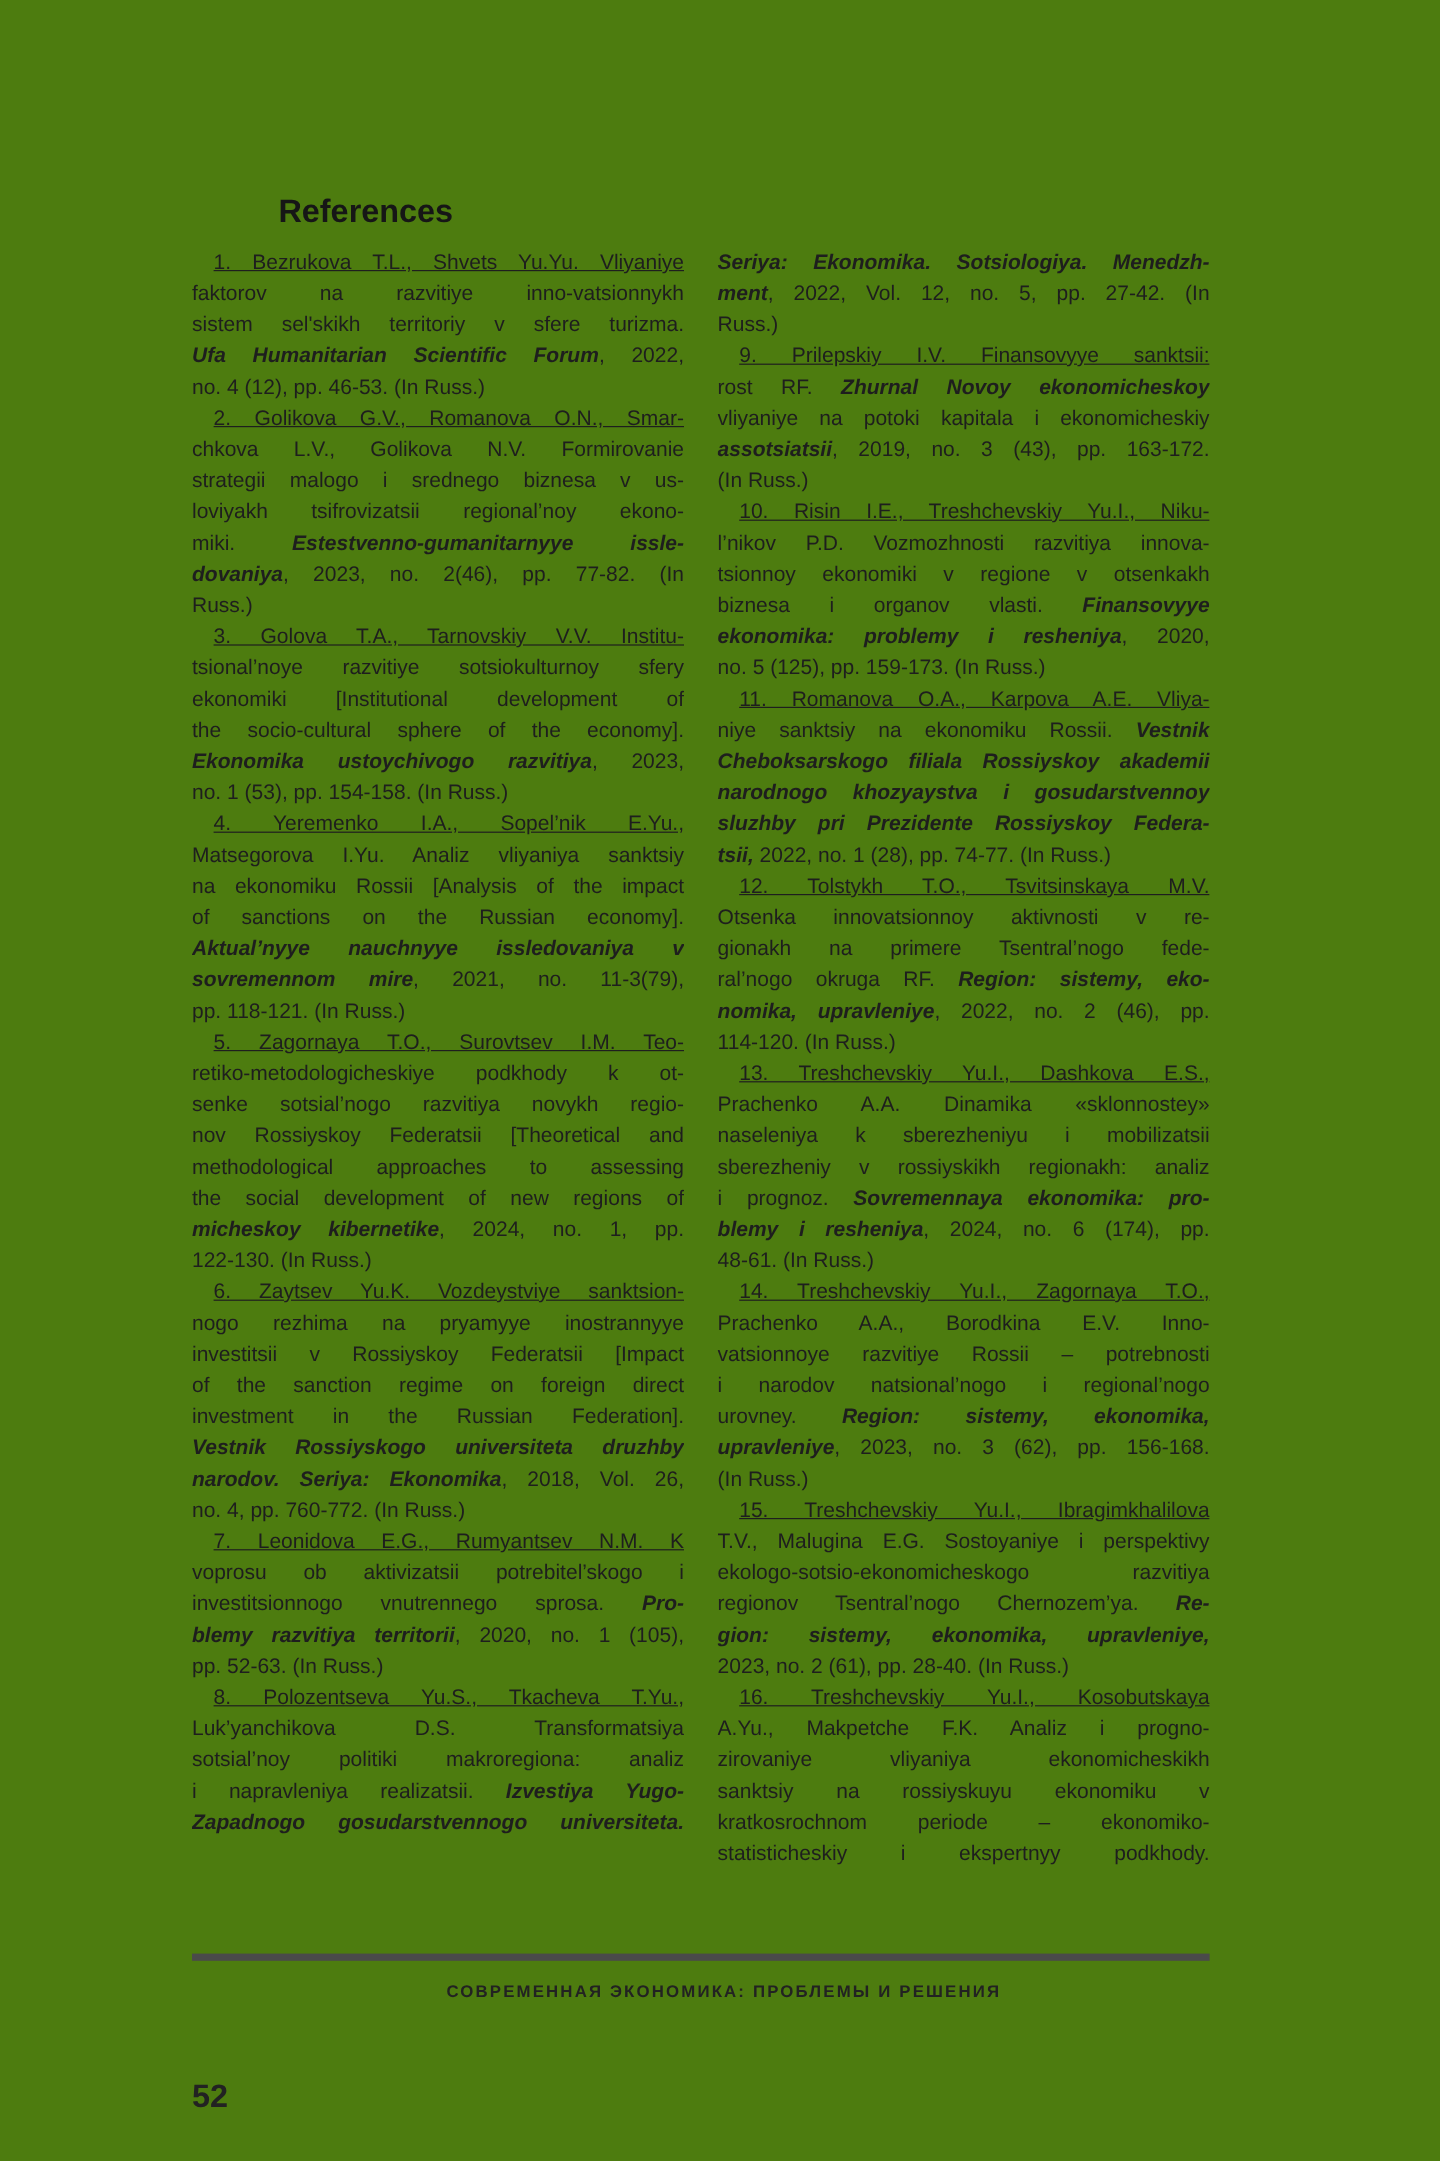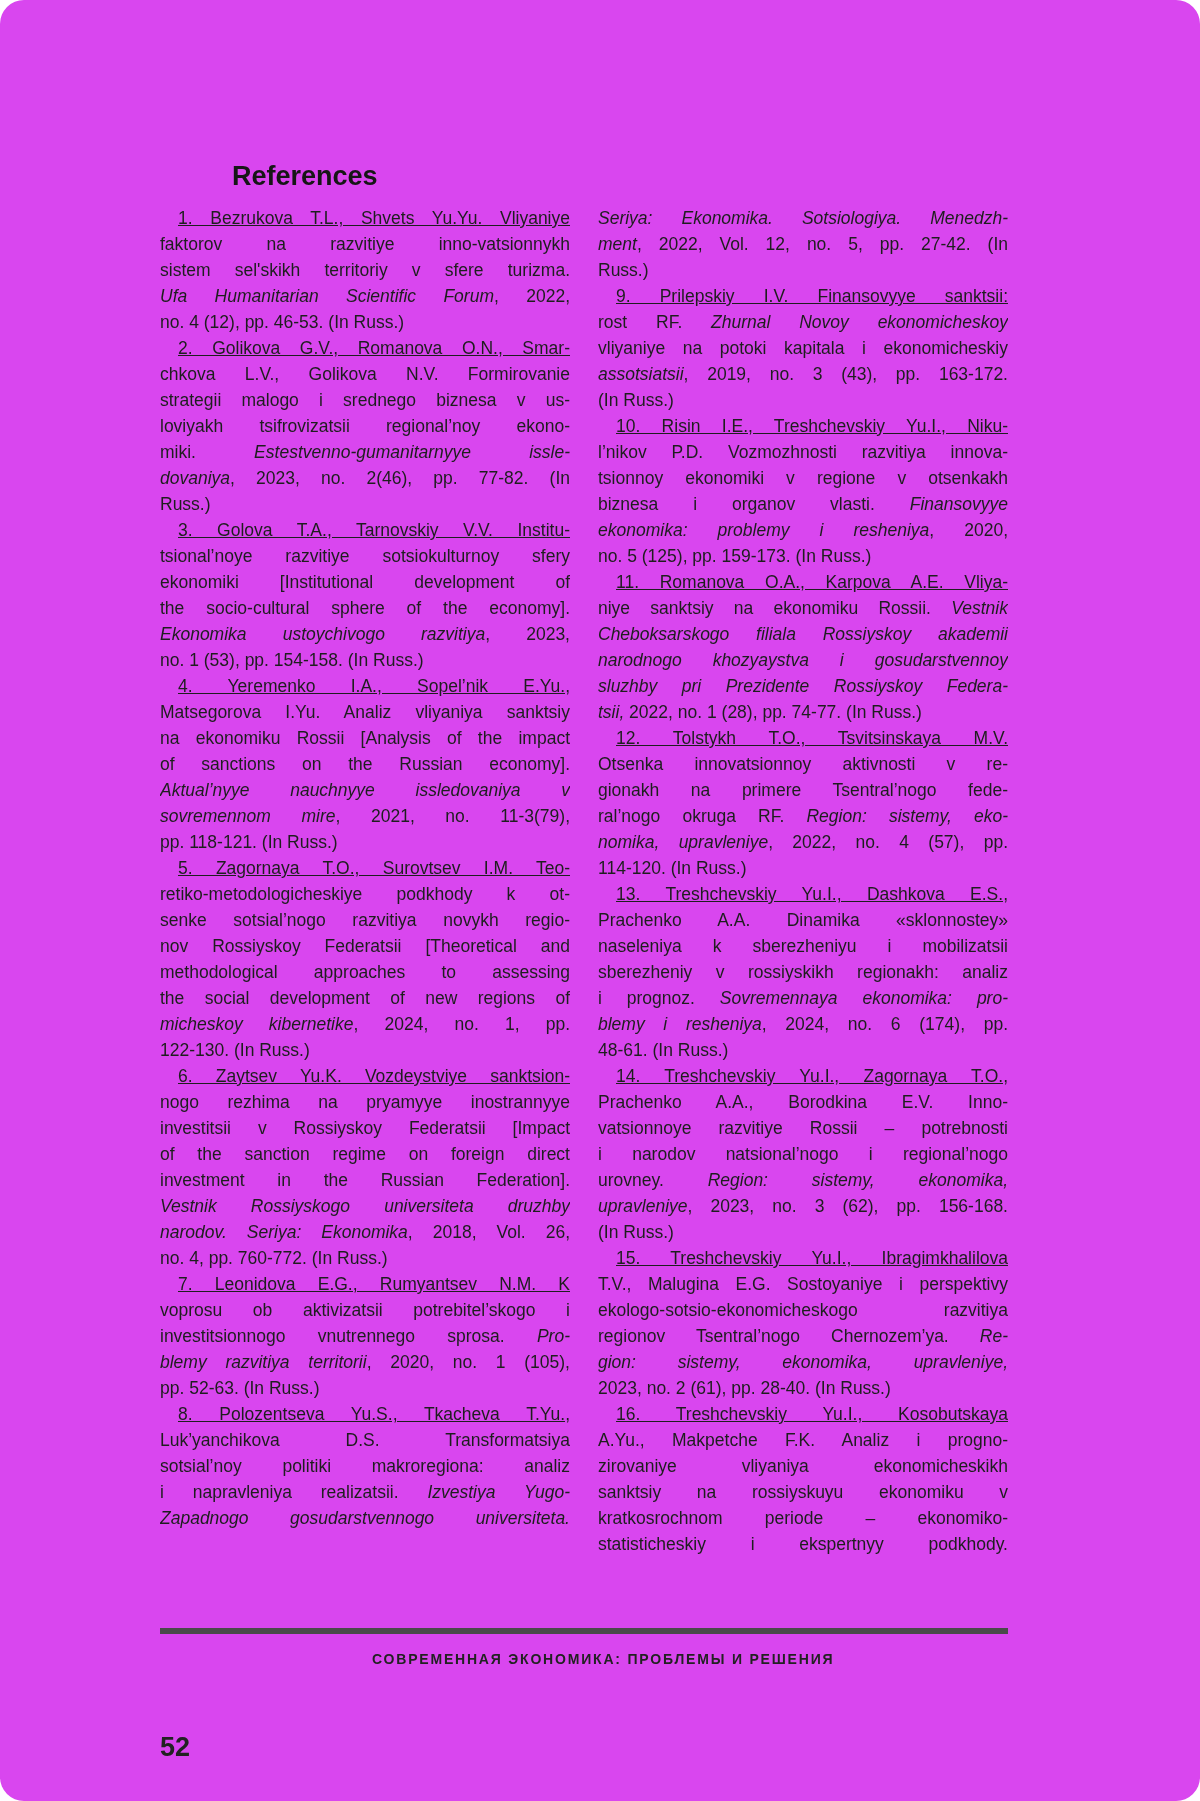--- a/index.html
+++ b/index.html
@@ -1,26 +1,26 @@
 <!DOCTYPE html>
 <html><head>
 <meta charset="utf-8">
 <style>
   html,body{margin:0;padding:0;background:#ffffff;}
   body{width:1200px;height:1801px;position:relative;font-family:"Liberation Sans",sans-serif;color:#1e1e1e;}
-  .page{position:absolute;left:0;top:0;width:1200px;height:1801px;background:#d946ef;border-radius:24px;}
+  .page{position:absolute;left:0;top:0;width:1200px;height:1801px;background:#4d7c0f;}
   .heading{position:absolute;left:232px;top:161px;font-size:27px;font-weight:700;line-height:30px;color:#161616;}
   .cols{position:absolute;left:160px;top:205px;width:848px;display:flex;}
   .col{width:410px;}
   .col.right{margin-left:28px;}
   .ref{margin:0;padding:0;}
   .line{font-size:17.5px;line-height:26px;height:26px;overflow:hidden;text-align:justify;text-align-last:left;white-space:normal;}
   .line.just{text-align-last:justify;}
   .line.first{text-indent:18px;text-decoration:underline;}
-  .it{font-style:italic;}
+  .it{font-style:italic;font-weight:bold;}
   .footer-rule{position:absolute;left:160px;top:1628px;width:848px;height:6px;background:#4a4a4a;}
   .pagenum{position:absolute;left:160px;top:1732px;font-size:27px;font-weight:700;color:#222;}
   .journal{position:absolute;left:372px;top:1651px;font-size:14px;font-weight:700;letter-spacing:1.8px;color:#222;}
 </style>
 </head>
 <body>
 
 <div class="page">
   <div class="heading">References</div>
   <div class="cols" id="cols">
@@ -120,21 +120,21 @@
           <div class="line just"><span class="it">Cheboksarskogo filiala Rossiyskoy akademii</span></div>
           <div class="line just"><span class="it">narodnogo khozyaystva i gosudarstvennoy</span></div>
           <div class="line just"><span class="it">sluzhby pri Prezidente Rossiyskoy Federa-</span></div>
           <div class="line"><span class="it">tsii,</span><span> 2022, no. 1 (28), pp. 74-77. (In Russ.)</span></div>
         </div>
         <div class="ref">
           <div class="line just first"><span>12.  Tolstykh T.O., Tsvitsinskaya M.V.</span></div>
           <div class="line just"><span>Otsenka innovatsionnoy aktivnosti v re-</span></div>
           <div class="line just"><span>gionakh na primere Tsentral’nogo fede-</span></div>
           <div class="line just"><span>ral’nogo okruga RF. </span><span class="it">Region: sistemy, eko-</span></div>
-          <div class="line just"><span class="it">nomika, upravleniye</span><span>, 2022, no. 4 (57), pp.</span></div>
+          <div class="line just"><span class="it">nomika, upravleniye</span><span>, 2022, no. 2 (46), pp.</span></div>
           <div class="line"><span>114-120. (In Russ.)</span></div>
         </div>
         <div class="ref">
           <div class="line just first"><span>13.  Treshchevskiy Yu.I., Dashkova E.S.,</span></div>
           <div class="line just"><span>Prachenko A.A. Dinamika «sklonnostey»</span></div>
           <div class="line just"><span>naseleniya k sberezheniyu i mobilizatsii</span></div>
           <div class="line just"><span>sberezheniy v rossiyskikh regionakh: analiz</span></div>
           <div class="line just"><span>i prognoz. </span><span class="it">Sovremennaya ekonomika: pro-</span></div>
           <div class="line just"><span class="it">blemy i resheniya</span><span>, 2024, no. 6 (174), pp.</span></div>
           <div class="line"><span>48-61. (In Russ.)</span></div>

